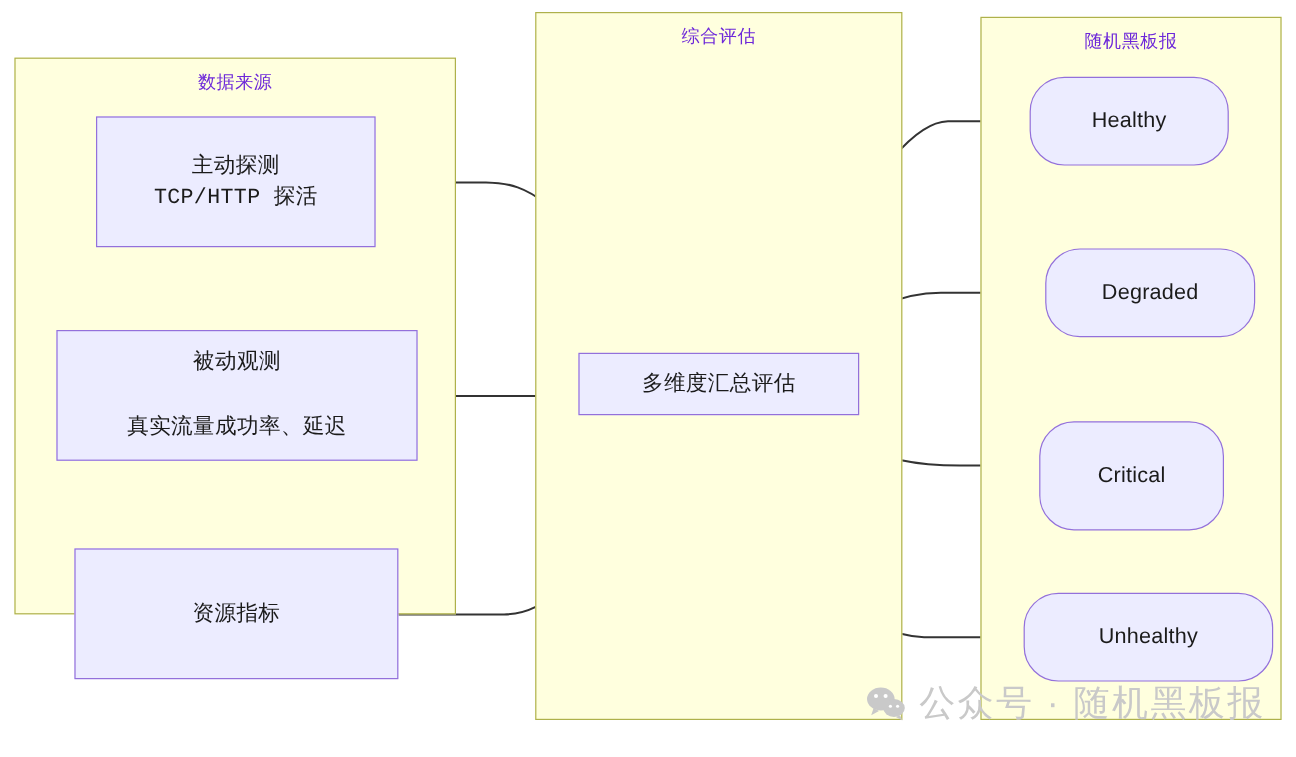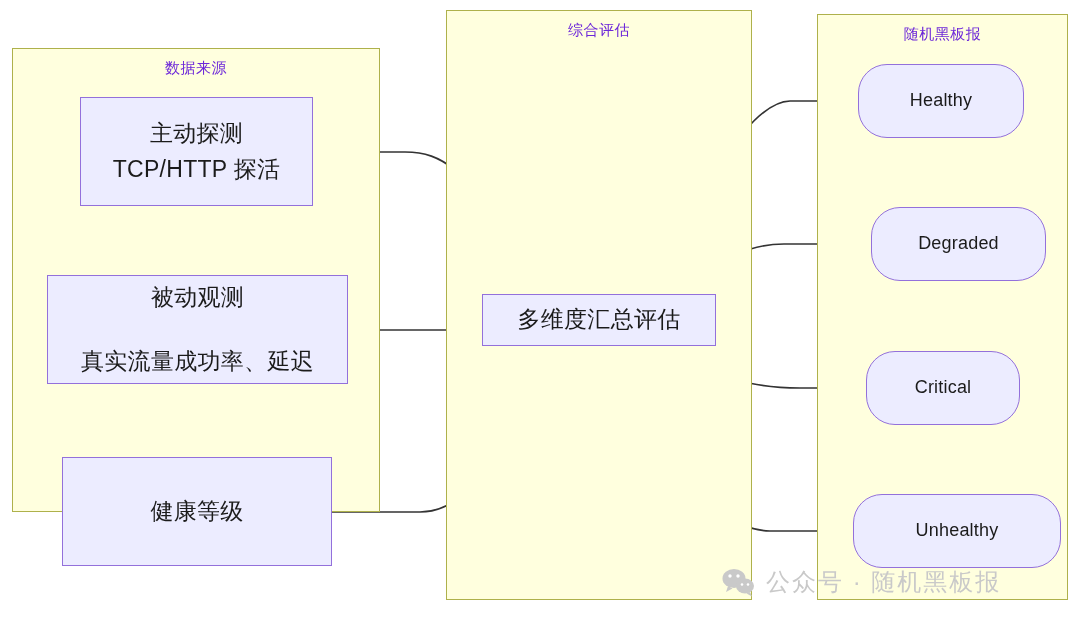--- a/index.html
+++ b/index.html
@@ -42,25 +42,25 @@
     position: absolute;
     background: #ececff;
     border: 1.6px solid #9370db;
     box-sizing: border-box;
     display: flex;
     flex-direction: column;
     align-items: center;
     justify-content: center;
     text-align: center;
     color: #1b1b1b;
-    font-size: 23px;
+    font-size: 18px;
     line-height: 1.55;
     letter-spacing: 0.3px;
   }
-  .node .line2 { display: block; }
+  .node .line2 { display: block; font-family: Liberation Mono, monospace; }
   .node-en { font-size: 18px; letter-spacing: 0.2px; border-radius: 29px; }
 
   
   #edges {
     position: absolute;
     left: 0;
     top: 0;
     width: 1080px;
     height: 631px;
     pointer-events: none;
@@ -70,21 +70,21 @@
     stroke: #333333;
     stroke-width: 1.7px;
   }
   
   #watermark {
     position: absolute;
     display: flex;
     align-items: center;
     gap: 10px;
     color: #c9c9c9;
-    font-size: 24px;
+    font-size: 30px;
     letter-spacing: 2px;
     white-space: nowrap;
     user-select: none;
   }
   #watermark .wm-text { color: #c9c9c9; }
 </style>
 </head>
 <body>
 
 <div id="stage">
@@ -119,21 +119,21 @@
     <span>主动探测</span>
     <span class="line2">TCP/HTTP 探活</span>
   </div>
 
   <div class="node" style="left:47px; top:275px; width:301px; height:109px;gap:28px;">
     <span>被动观测</span>
     <span class="line2">真实流量成功率、延迟</span>
   </div>
 
   <div class="node" style="left:62px; top:457px; width:270px; height:109px;">
-    <span>健康等级</span>
+    <span>资源指标</span>
   </div>
 
   <div class="panel" style="left:446px; top:10px; width:306px; height:590px;">
     <div class="panel-title" style="top:10px;">综合评估</div>
   </div>
 
   <div class="node" style="left:482px; top:294px; width:234px; height:52px;">
     <span>多维度汇总评估</span>
   </div>
 
@@ -142,21 +142,21 @@
   </div>
 
   <div class="node node-en" style="left:858px; top:64px; width:166px; height:74px;">
     <span>Healthy</span>
   </div>
 
   <div class="node node-en" style="left:855px; top:207px; width:175px; height:74px;margin-left:16px;">
     <span>Degraded</span>
   </div>
 
-  <div class="node node-en" style="left:866px; top:351px; width:154px; height:74px;">
+  <div class="node node-en" style="left:866px; top:351px; width:154px; height:91px;">
     <span>Critical</span>
   </div>
 
   <div class="node node-en" style="left:853px; top:494px; width:208px; height:74px;">
     <span>Unhealthy</span>
   </div>
 
   <div id="watermark" style="left:722px; top:566px;">
     <svg width="34" height="29" viewBox="0 0 34 29">
       <ellipse cx="12" cy="10.5" rx="11.5" ry="9.5" fill="#c9c9c9"></ellipse>

